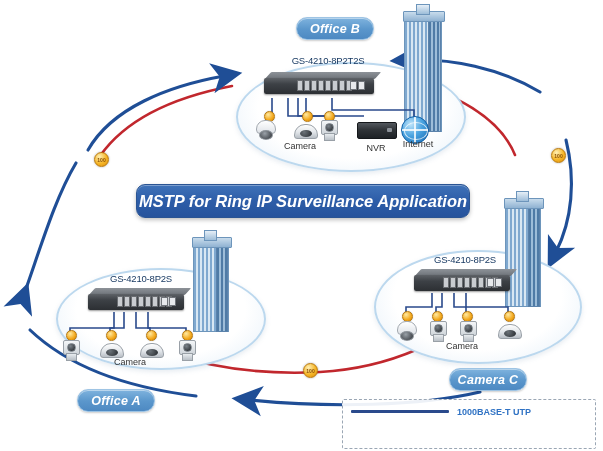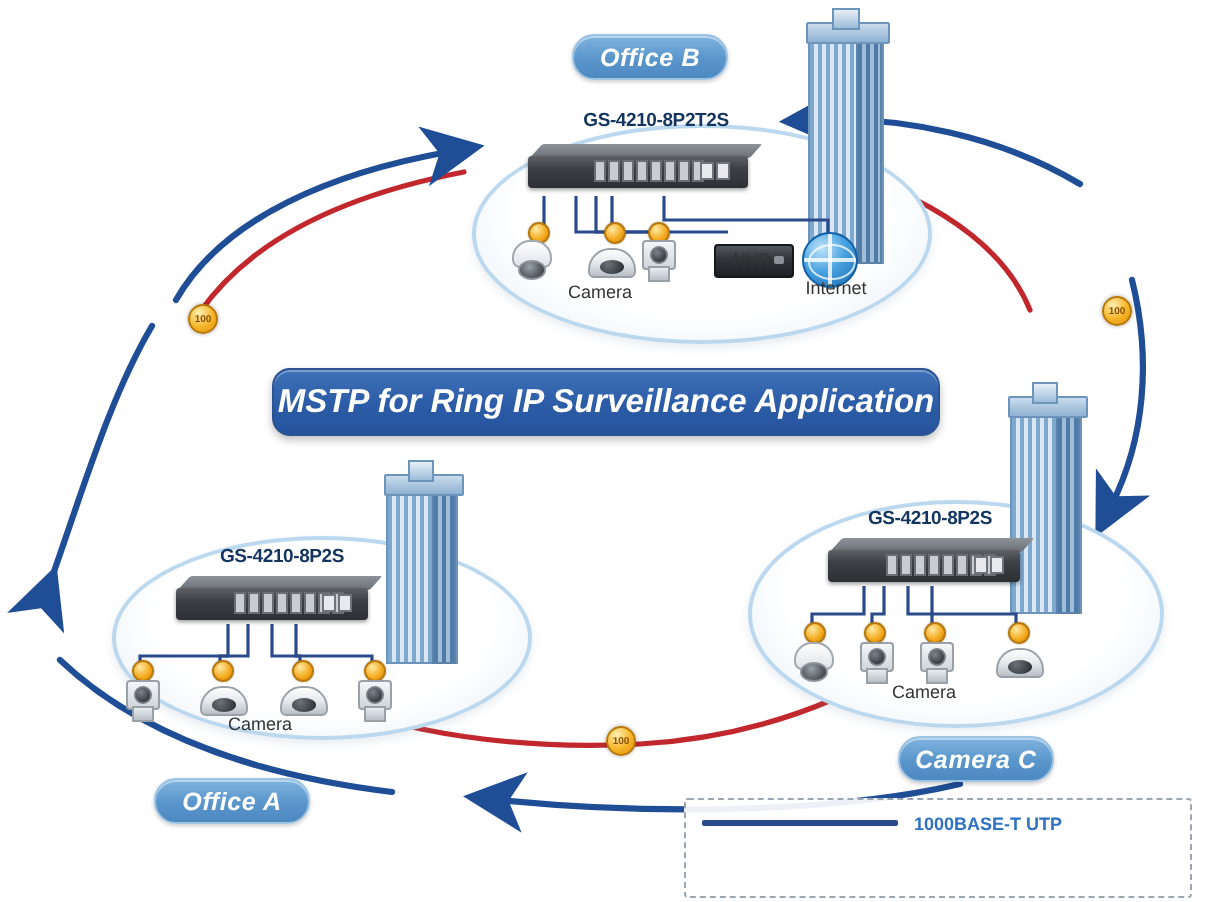--- a/index.html
+++ b/index.html
@@ -7,21 +7,21 @@
   #stage{position:relative;width:603px;height:451px;background:#ffffff;}
   #ringsvg{position:absolute;left:0;top:0;width:603px;height:451px;}
 
   .site{position:absolute;}
   .ellipse{
     position:absolute;border-radius:50%;
     background:radial-gradient(ellipse at 50% 40%,#ffffff 58%,#eef5fb 82%,#dceaf6 100%);
     border:2px solid #bcd8ee;box-shadow:0 2px 5px rgba(120,150,180,.18);
   }
   .model{
-    position:absolute;color:#13355f;font-weight:bold;font-size:9.5px;
+    position:absolute;color:#13355f;font-weight:normal;font-size:9.5px;
     letter-spacing:-.2px;white-space:nowrap;text-align:center;
   }
   .caption{
     position:absolute;color:#333;font-size:9px;white-space:nowrap;text-align:center;
   }
   .pill{
     position:absolute;display:flex;align-items:center;justify-content:center;
     height:21px;border-radius:11px;color:#fff;font-weight:bold;font-style:italic;
     font-size:12.5px;letter-spacing:.3px;
     background:linear-gradient(180deg,#7fb3de 0%,#5b97cc 52%,#4d89c2 100%);
@@ -155,21 +155,21 @@
   <div class="site">
     <div class="ellipse" style="left:236px;top:62px;width:226px;height:106px"></div>
 
     <div class="bldg" style="left:404px;top:18px;width:36px;height:112px">
       <div class="bl-body"></div>
         <div class="bl-side"></div>
       <div class="bl-roof"></div>
         <div class="bl-cap"></div>
     </div>
 
-    <div class="pill" style="left:286px;top:17px;width:76px">Office B</div>
+    <div class="pill" style="left:296px;top:17px;width:76px">Office B</div>
 
     <div class="model" style="left:253px;top:55px;width:150px">GS-4210-8P2T2S</div>
 
     <div class="switch" style="left:264px;top:72px;width:110px;height:24px">
       <div class="sw-top"></div>
       <div class="sw-face"></div>
       <div class="sw-ports">
           <i></i>
           <i></i>
           <i></i>
@@ -220,21 +220,21 @@
           <div class="nvr-f"></div>
         </div>
     </div>
     <div class="dev" style="left:401px;top:116px">
       <div class="globe">
           <em></em>
         </div>
     </div>
 
     <div class="caption" style="left:272px;top:141px;width:56px">Camera</div>
-    <div class="caption" style="left:350px;top:125px;width:52px">NVR</div>
+    <div class="caption" style="left:350px;top:143px;width:52px">NVR</div>
     <div class="caption" style="left:392px;top:139px;width:52px">Internet</div>
   </div>
 
   <div class="site">
     <div class="ellipse" style="left:56px;top:268px;width:206px;height:98px"></div>
 
     <div class="bldg" style="left:193px;top:244px;width:34px;height:86px">
       <div class="bl-body"></div>
         <div class="bl-side"></div>
       <div class="bl-roof"></div>

